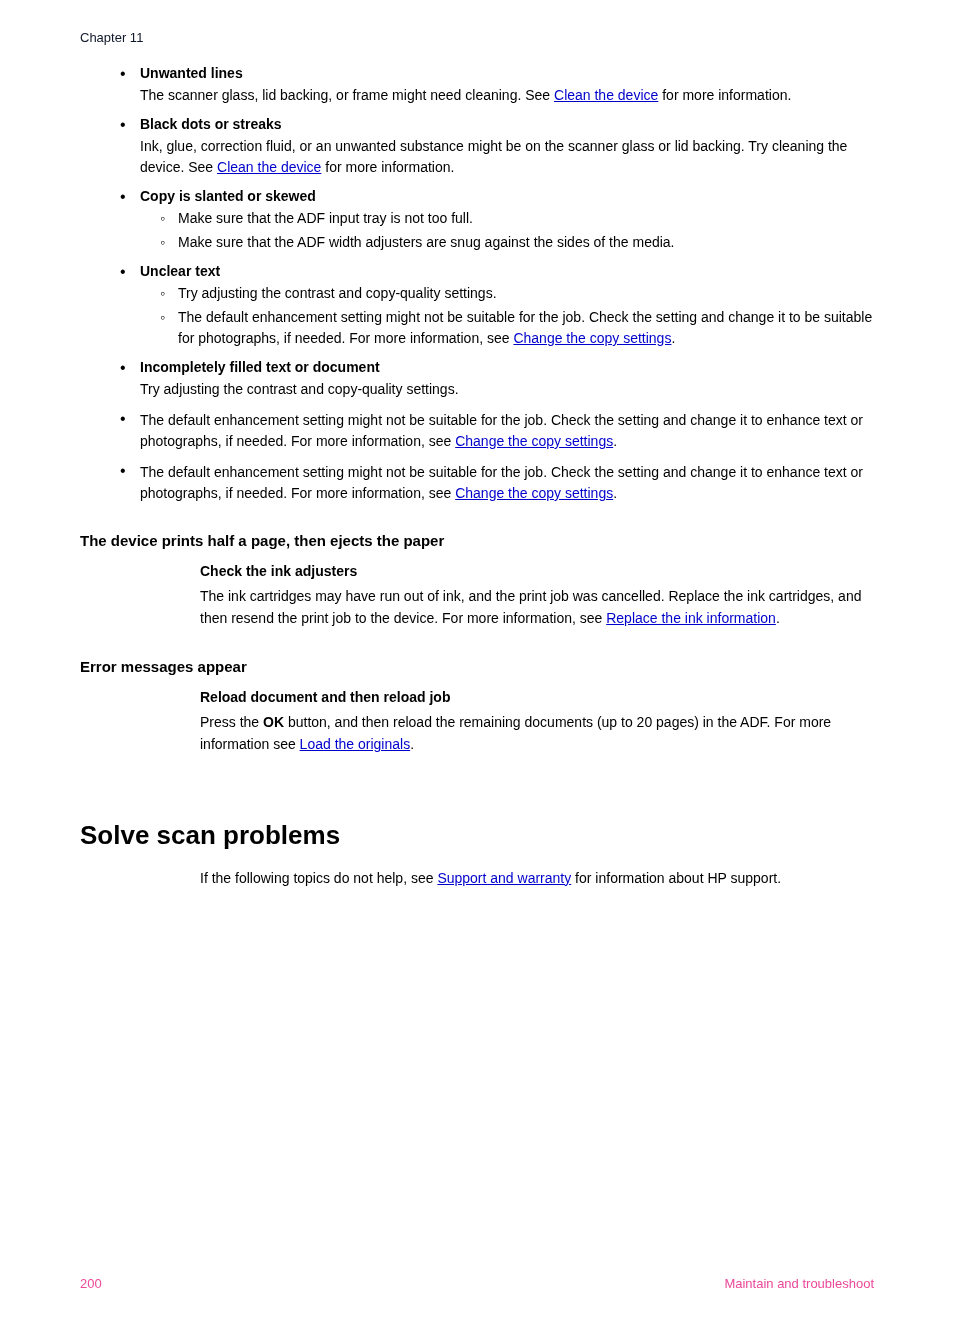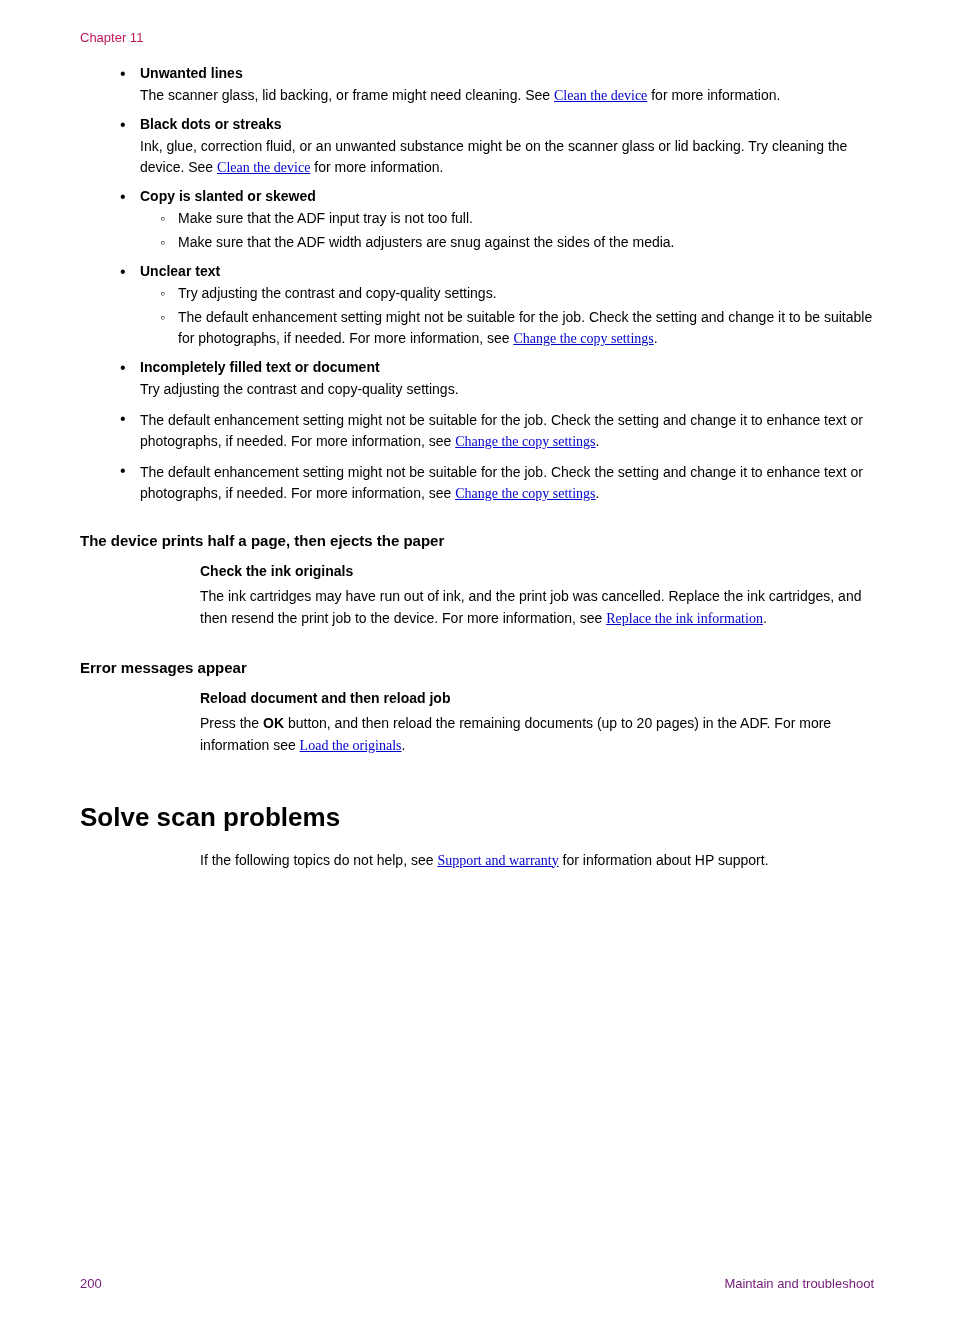--- a/index.html
+++ b/index.html
@@ -20,21 +20,21 @@
 
     .page {
       width: 954px;
       min-height: 1321px;
       padding: 30px 80px 60px 80px;
       position: relative;
     }
 
     .chapter-label {
       font-size: 13px;
-      color: #be185d;
+      color: #0f172a;
       margin-bottom: 20px;
     }
 
     .bullet-list {
       list-style: none;
       padding: 0;
       margin: 0 0 0 60px;
     }
 
     .bullet-list > li {
@@ -80,21 +80,20 @@
       position: absolute;
       left: 0;
       top: 0;
       font-size: 14px;
     }
 
     a {
       color: #0000cc;
       text-decoration: underline;
       cursor: pointer;
-      font-family: Liberation Serif, serif;
     }
 
     .section-heading {
       font-weight: bold;
       font-size: 15px;
       margin: 28px 0 14px 0;
     }
 
     .sub-heading {
       font-weight: bold;
@@ -103,38 +102,38 @@
     }
 
     .sub-body {
       margin: 0 0 10px 120px;
       line-height: 1.6;
     }
 
     .major-section-title {
       font-size: 26px;
       font-weight: bold;
-      margin: 44px 0 16px 0;
+      margin: 64px 0 16px 0;
       border-top: none;
     }
 
     .major-section-body {
       margin: 15px 0 10px 120px;
       line-height: 1.6;
     }
 
     .footer {
       position: absolute;
       bottom: 30px;
       left: 80px;
       right: 80px;
       display: flex;
       justify-content: space-between;
       font-size: 13px;
-      color: #701a75;
+      color: #ec4899;
     }
 
     .footer-page {
       font-size: 13px;
     }
 
     .footer-text {
       font-size: 13px;
     }
   </style>
@@ -191,21 +190,21 @@
     <li>
       <span class="item-body">
         The default enhancement setting might not be suitable for the job. Check the setting and change it to enhance text or photographs, if needed. For more information, see <a href="#">Change the copy settings</a>.
       </span>
     </li>
 
   </ul>
 
   <div>
     <div class="section-heading">The device prints half a page, then ejects the paper</div>
-    <div class="sub-heading">Check the ink originals</div>
+    <div class="sub-heading">Check the ink adjusters</div>
     <div class="sub-body">
       The ink cartridges may have run out of ink, and the print job was cancelled. Replace the ink cartridges, and then resend the print job to the device. For more information, see <a href="#">Replace the ink information</a>.
     </div>
   </div>
 
   <div>
     <div class="section-heading">Error messages appear</div>
     <div class="sub-heading">Reload document and then reload job</div>
     <div class="sub-body">
       Press the <strong>OK</strong> button, and then reload the remaining documents (up to 20 pages) in the ADF. For more information see <a href="#">Load the originals</a>.

